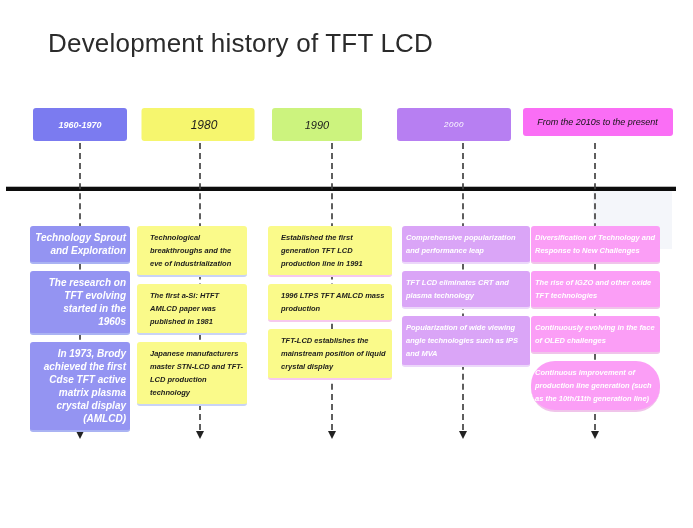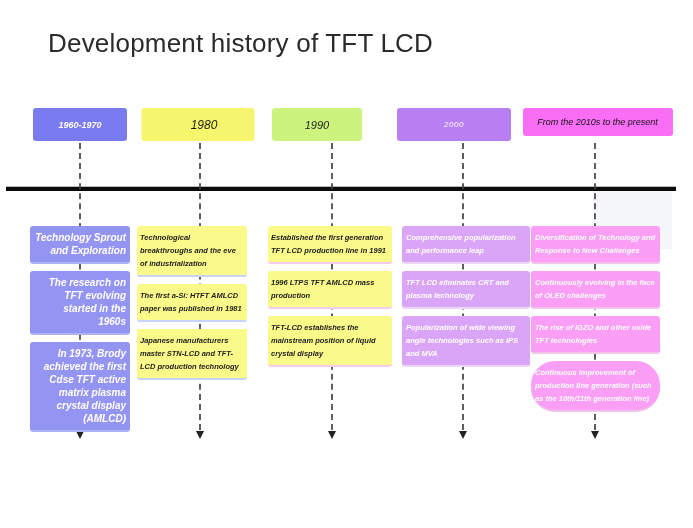--- a/index.html
+++ b/index.html
@@ -55,21 +55,21 @@
   .boxes{
     position:absolute;top:118px;left:0;right:0;
     display:flex;flex-direction:column;gap:7px;z-index:1;
   }
   .box{
     border-radius:3px;padding:5px 4px;
     font-size:7.5px;font-weight:bold;line-height:13px;
     border-bottom:2px solid transparent;
   }
   .c1 .box{text-align:right;font-size:10px;}
-  .c2 .box,.c3 .box{padding-left:3px;}
+  .c2 .box,.c3 .box{padding-left:13px;}
 </style>
 </head>
 <body>
 
 <div class="title">Development history of TFT LCD</div>
 
 <div class="bg-panel"></div>
 <div class="hline"></div>
 
 <div id="timeline">
@@ -116,18 +116,18 @@
         <div class="box" style="background: rgb(218, 165, 247); color: rgb(255, 255, 255); border-bottom-color: rgb(236, 215, 250);">Popularization of wide viewing angle technologies such as IPS and MVA</div>
       </div>
   </div>
 
   <div class="column c5">
     <div class="header" style="background: rgb(250, 110, 245); color: rgb(20, 20, 20);">From the 2010s to the present</div>
     <div class="dash"></div>
     <div class="arrow"></div>
     <div class="boxes">
         <div class="box" style="background: rgb(251, 158, 246); color: rgb(255, 255, 255); border-bottom-color: rgb(240, 196, 234);">Diversification of Technology and Response to New Challenges</div>
+        <div class="box" style="background: rgb(251, 158, 246); color: rgb(255, 255, 255); border-bottom-color: rgb(240, 196, 234);">The rise of IGZO and other oxide TFT technologies</div>
         <div class="box" style="background: rgb(251, 158, 246); color: rgb(255, 255, 255); border-bottom-color: rgb(240, 196, 234);">Continuously evolving in the face of OLED challenges</div>
-        <div class="box" style="background: rgb(251, 158, 246); color: rgb(255, 255, 255); border-bottom-color: rgb(240, 196, 234);">The rise of IGZO and other oxide TFT technologies</div>
         <div class="box" style="background: rgb(251, 158, 246); color: rgb(255, 255, 255); border-bottom-color: rgb(240, 196, 234); border-radius: 24px;">Continuous improvement of production line generation (such as the 10th/11th generation line)</div>
       </div>
   </div>
 </div>
 
 </body></html>

